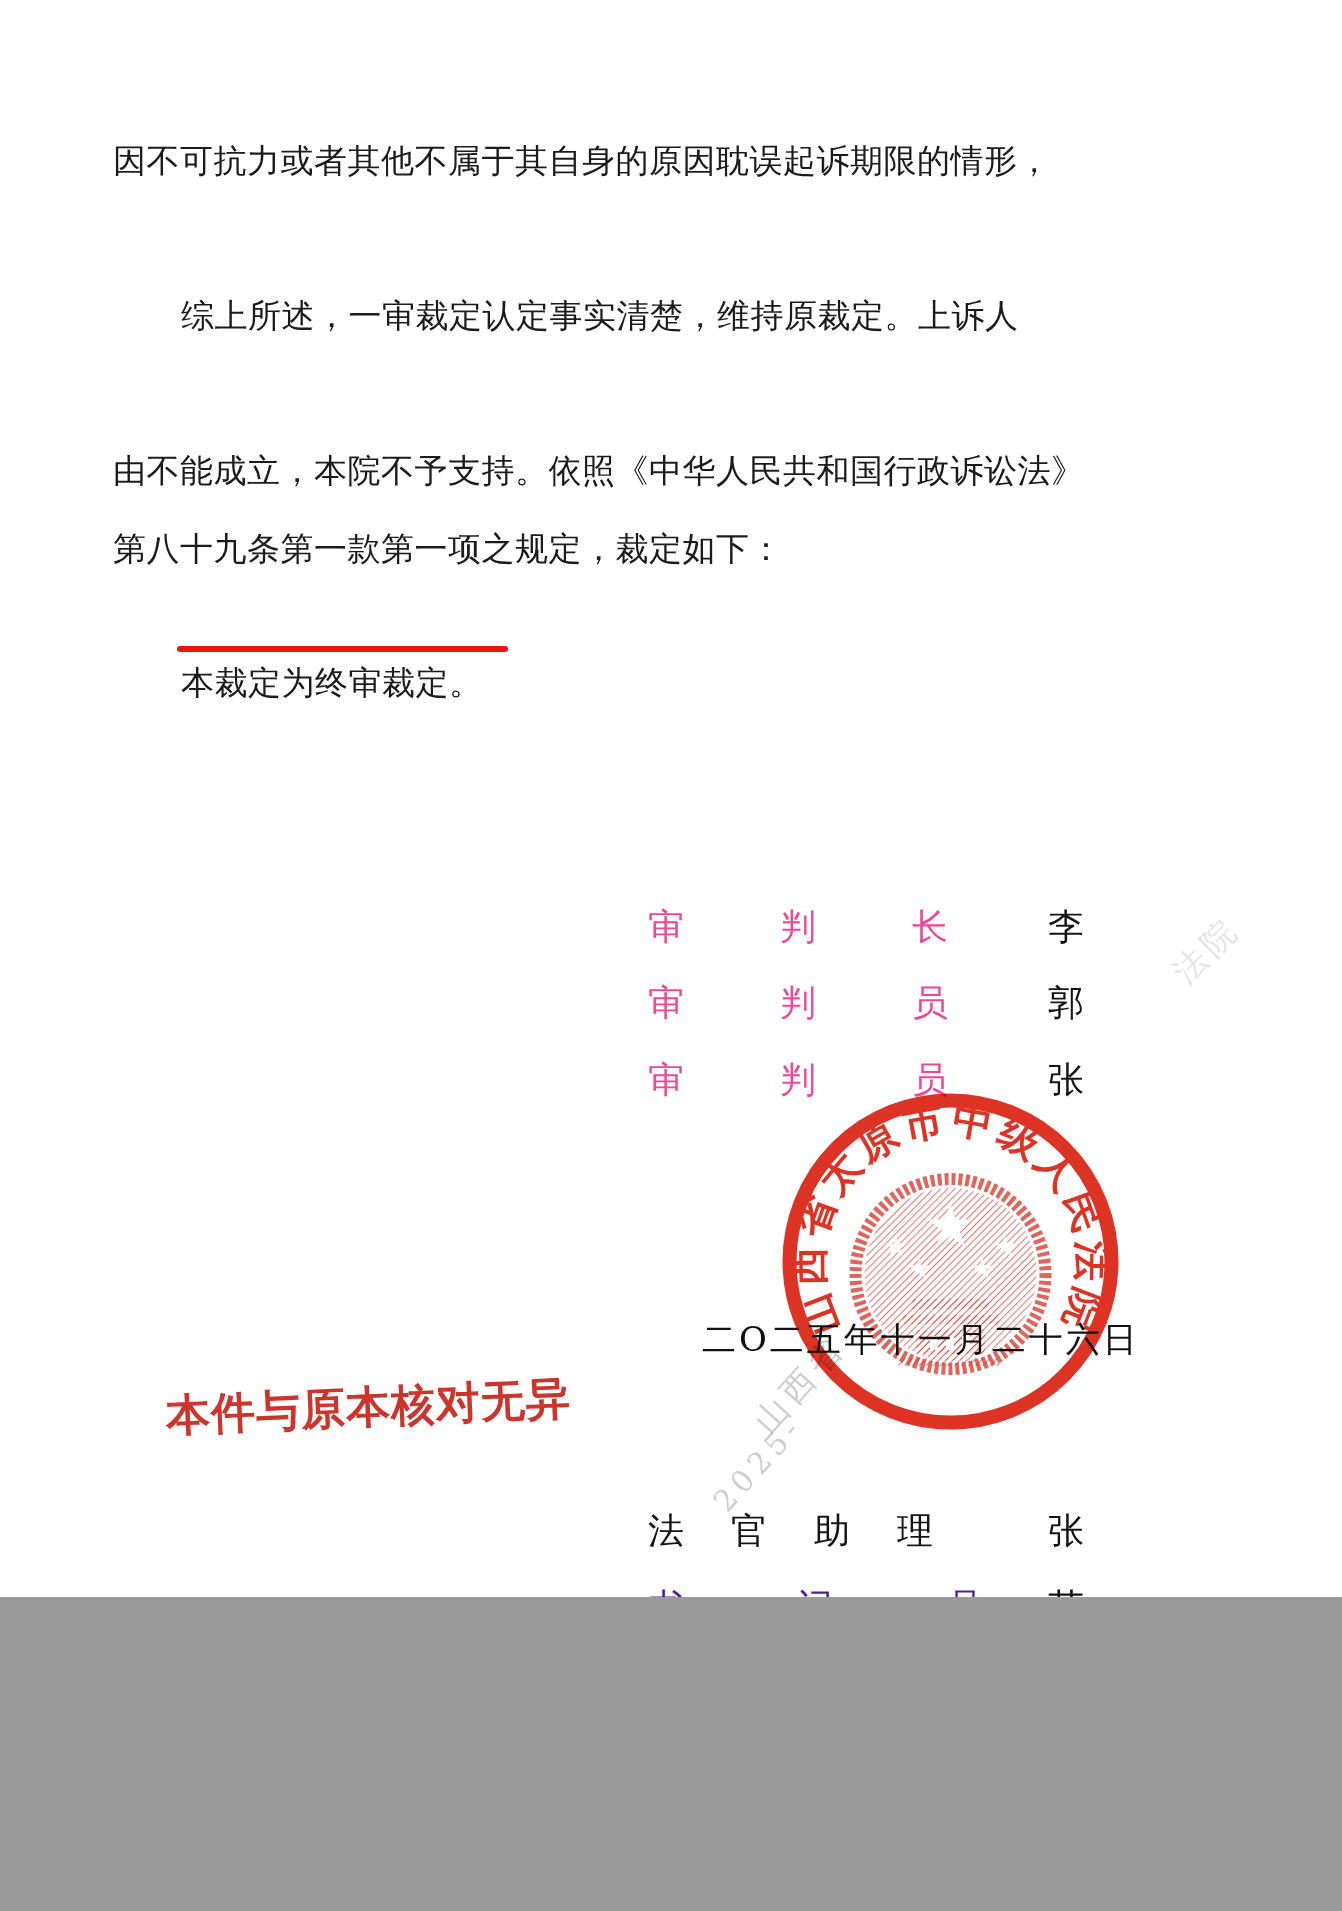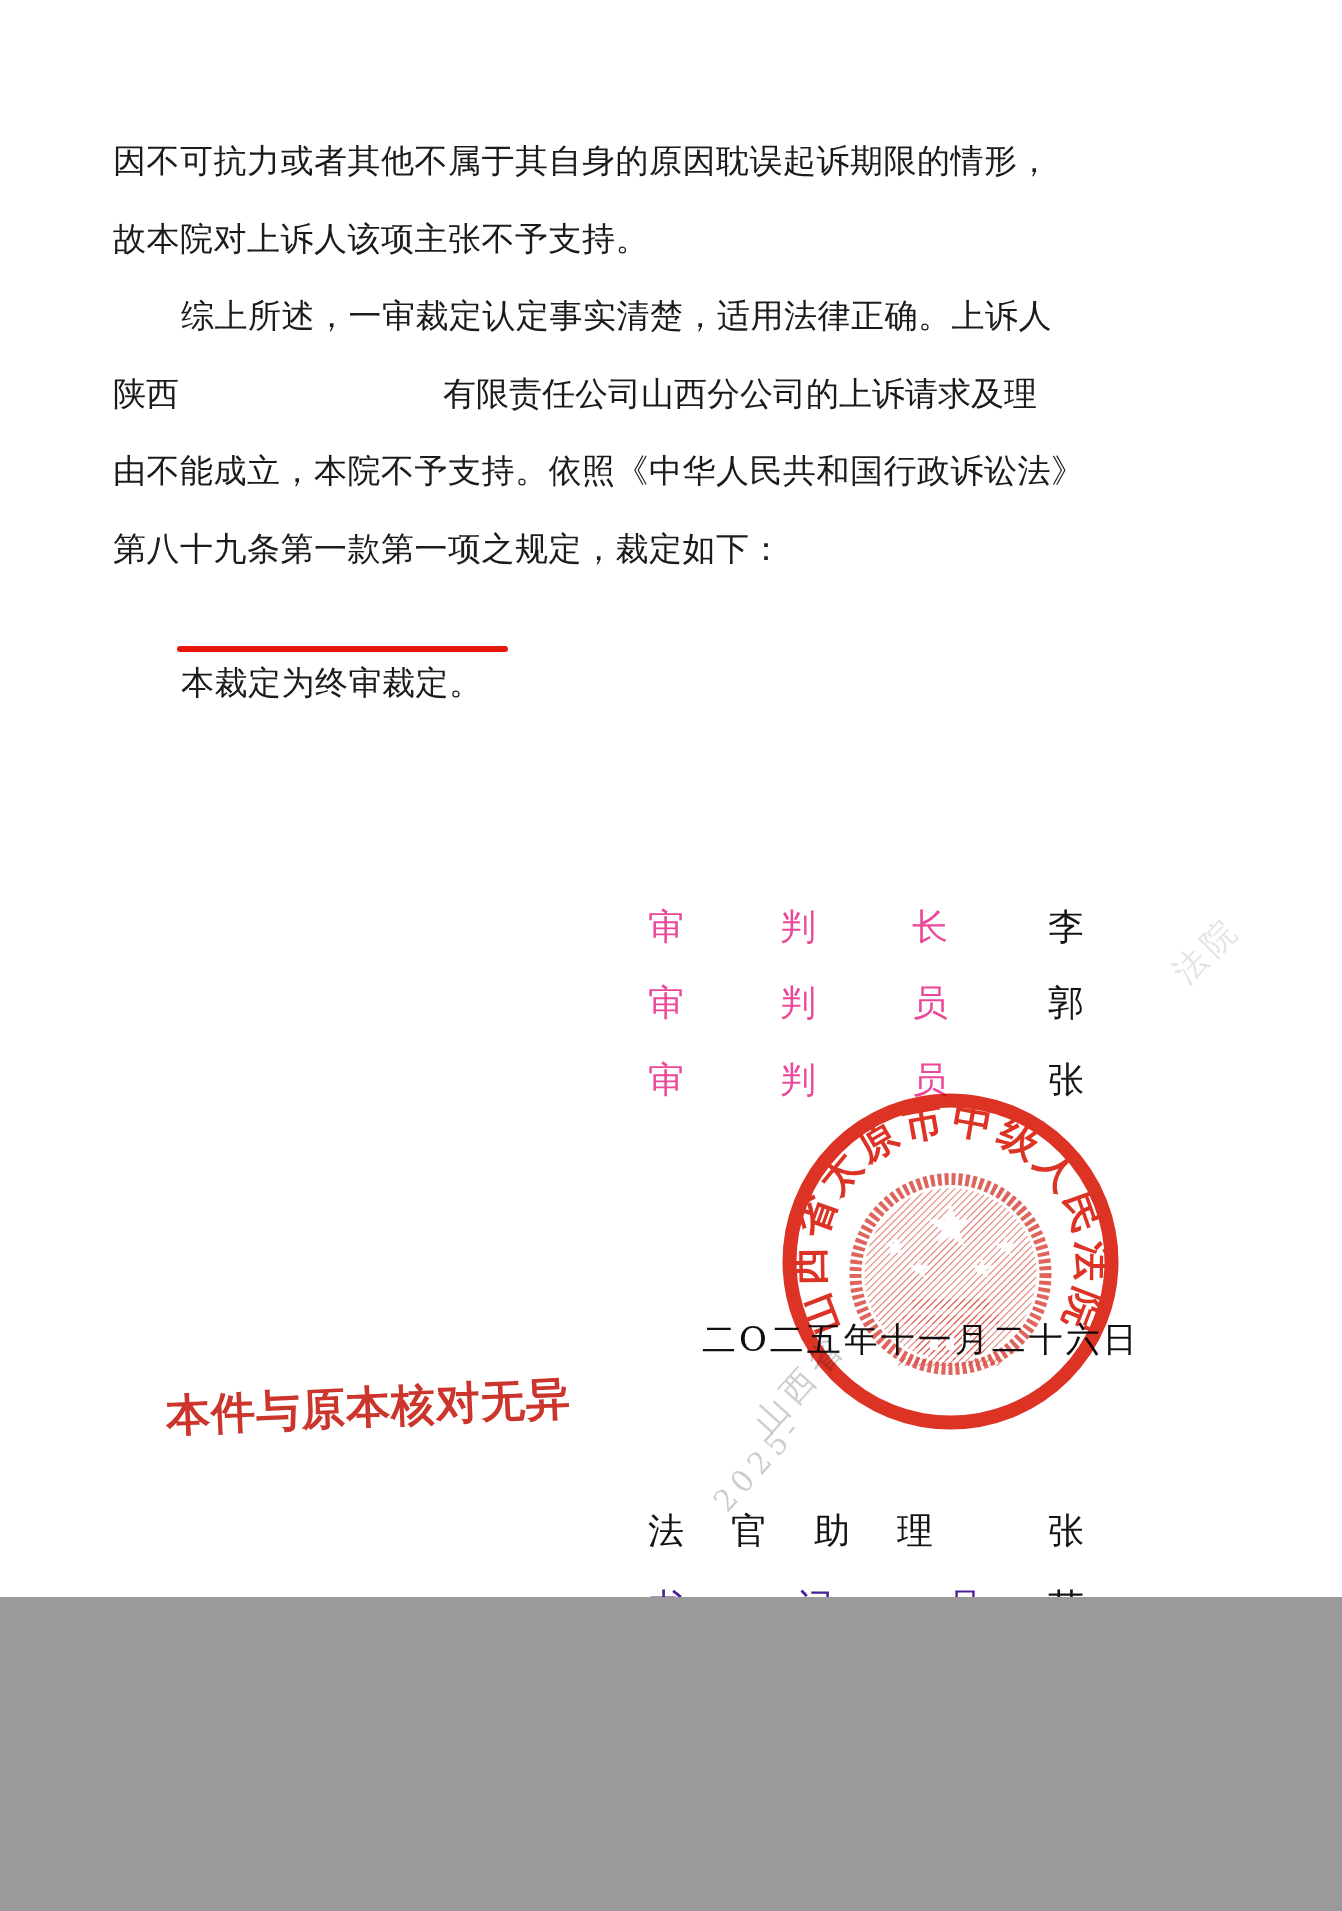--- a/index.html
+++ b/index.html
@@ -63,27 +63,22 @@
     position:absolute;left:1166px;top:1791px;
     font-size:31px;color:#1b1b1b;letter-spacing:2px;text-align:right;
   }
 </style>
 </head>
 <body>
 
 <div class="page">
 
   <div class="line" style="left:113px;top:139px">因不可抗力或者其他不属于其自身的原因耽误起诉期限的情形，</div>
-  <div class="line" style="left:113px;top:217px">故本院对上诉人该项主张不予支持。</div>
-  <div class="line" style="left:181px;top:294px">综上所述，一审裁定认定事实清楚，适用法律正确。上诉人</div>
+  <div class="line" style="left:181px;top:294px">综上所述，一审裁定认定事实清楚，维持原裁定。上诉人</div>
 
-  <div class="line4wrap">
-    <span>陕西</span>
-    <span>有限责任公司山西分公司的上诉请求及理</span>
-  </div>
 
   <div class="line" style="left:113px;top:449px">由不能成立，本院不予支持。依照《中华人民共和国行政诉讼法》</div>
   <div class="line" style="left:113px;top:527px">第八十九条第一款第一项之规定，裁定如下：</div>
 
   <div class="ruling-underline"></div>
   <div class="line" style="left:181px;top:661px">本裁定为终审裁定。</div>
 
   <div class="judge-row" style="top:903px">
     <span class="role">审判长</span>
     <span class="name">李</span>

